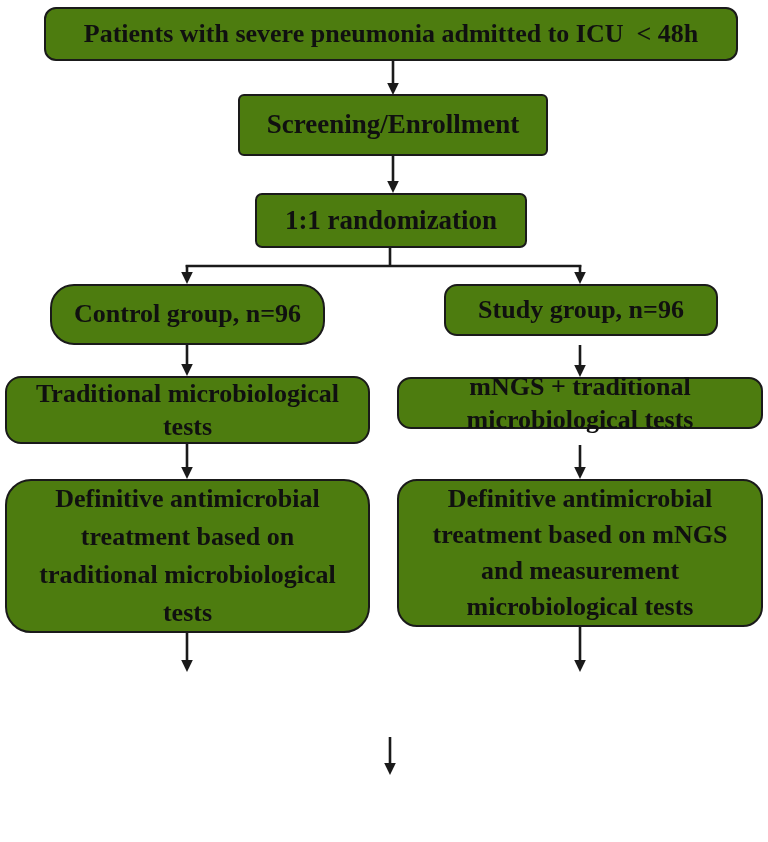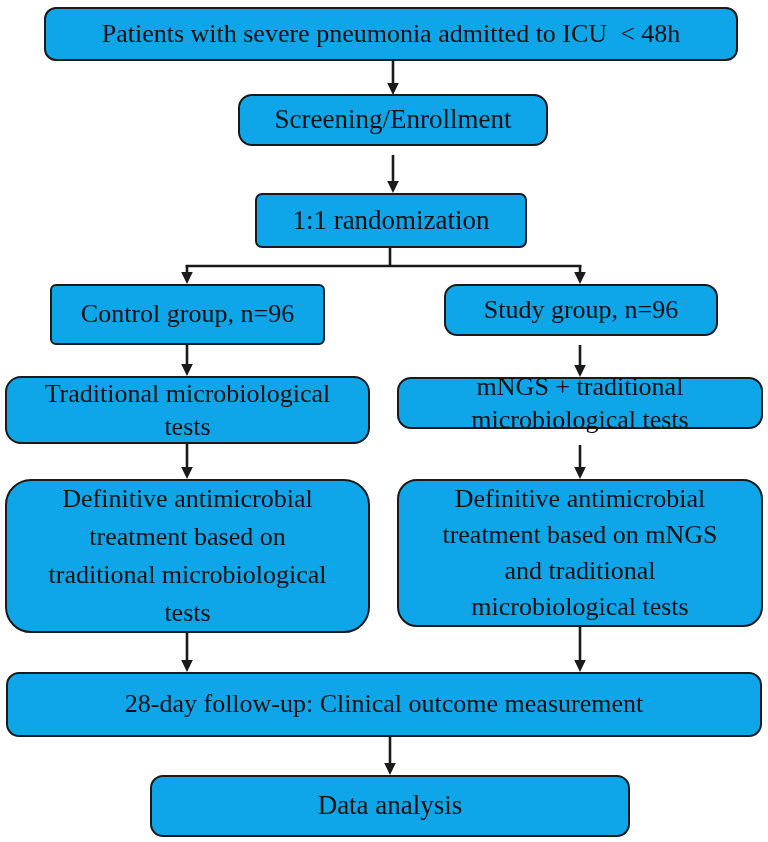--- a/index.html
+++ b/index.html
@@ -19,28 +19,28 @@
     position: absolute;
     left: 0;
     top: 0;
     width: 768px;
     height: 842px;
     pointer-events: none;
   }
   .node {
     position: absolute;
     box-sizing: border-box;
-    background: #0ea5e9;
+    background: #4d7c0f;
     border: 2.5px solid #1a1a1a;
     display: flex;
     flex-direction: column;
     align-items: center;
     justify-content: center;
     text-align: center;
-    font-weight: normal;
+    font-weight: bold;
     color: #101010;
     font-size: 26px;
     line-height: 1.25;
   }
   .node .ln {
     display: block;
   }
   .pre { white-space: pre; }
   .fs27 { font-size: 27px; }
   .lh33 { line-height: 33px; }
@@ -100,29 +100,29 @@
     <g>
       <line x1="390" y1="737" x2="390" y2="765"></line>
       <polygon points="384.2,763 395.8,763 390,775" stroke="none"></polygon>
     </g>
   </svg>
 
   <div class="node" style="left:44px; top:7px; width:694px; height:54px; border-radius:12px;">
     <span class="ln pre">Patients with severe pneumonia admitted to ICU  &lt; 48h</span>
   </div>
 
-  <div class="node fs27" style="left:238px; top:94px; width:310px; height:52px; border-radius:14px;">
+  <div class="node fs27" style="left:238px; top:94px; width:310px; height:62px; border-radius:6px;">
     <span class="ln">Screening/Enrollment</span>
   </div>
 
   <div class="node fs27" style="left:255px; top:193px; width:272px; height:55px; border-radius:7px;">
     <span class="ln">1:1 randomization</span>
   </div>
 
-  <div class="node" style="left:50px; top:284px; width:275px; height:61px; border-radius:6px;">
+  <div class="node" style="left:50px; top:284px; width:275px; height:61px; border-radius:24px;">
     <span class="ln">Control group, n=96</span>
   </div>
 
   <div class="node" style="left:444px; top:284px; width:274px; height:52px; border-radius:13px;">
     <span class="ln">Study group, n=96</span>
   </div>
 
   <div class="node lh33" style="left:5px; top:376px; width:365px; height:68px; border-radius:16px;">
     <span class="ln">Traditional microbiological</span>
     <span class="ln">tests</span>
@@ -136,25 +136,19 @@
   <div class="node lh38" style="left:5px; top:479px; width:365px; height:154px; border-radius:26px;">
     <span class="ln">Definitive antimicrobial</span>
     <span class="ln">treatment based on</span>
     <span class="ln">traditional microbiological</span>
     <span class="ln">tests</span>
   </div>
 
   <div class="node lh36" style="left:397px; top:479px; width:366px; height:148px; border-radius:20px;">
     <span class="ln">Definitive antimicrobial</span>
     <span class="ln">treatment based on mNGS</span>
-    <span class="ln">and traditional</span>
+    <span class="ln">and measurement</span>
     <span class="ln">microbiological tests</span>
   </div>
 
-  <div class="node" style="left:6px; top:672px; width:756px; height:65px; border-radius:13px;">
-    <span class="ln">28-day follow-up: Clinical outcome measurement</span>
-  </div>
 
-  <div class="node fs27" style="left:150px; top:775px; width:480px; height:62px; border-radius:13px;">
-    <span class="ln">Data analysis</span>
-  </div>
 
 </div>
 
 </body></html>

